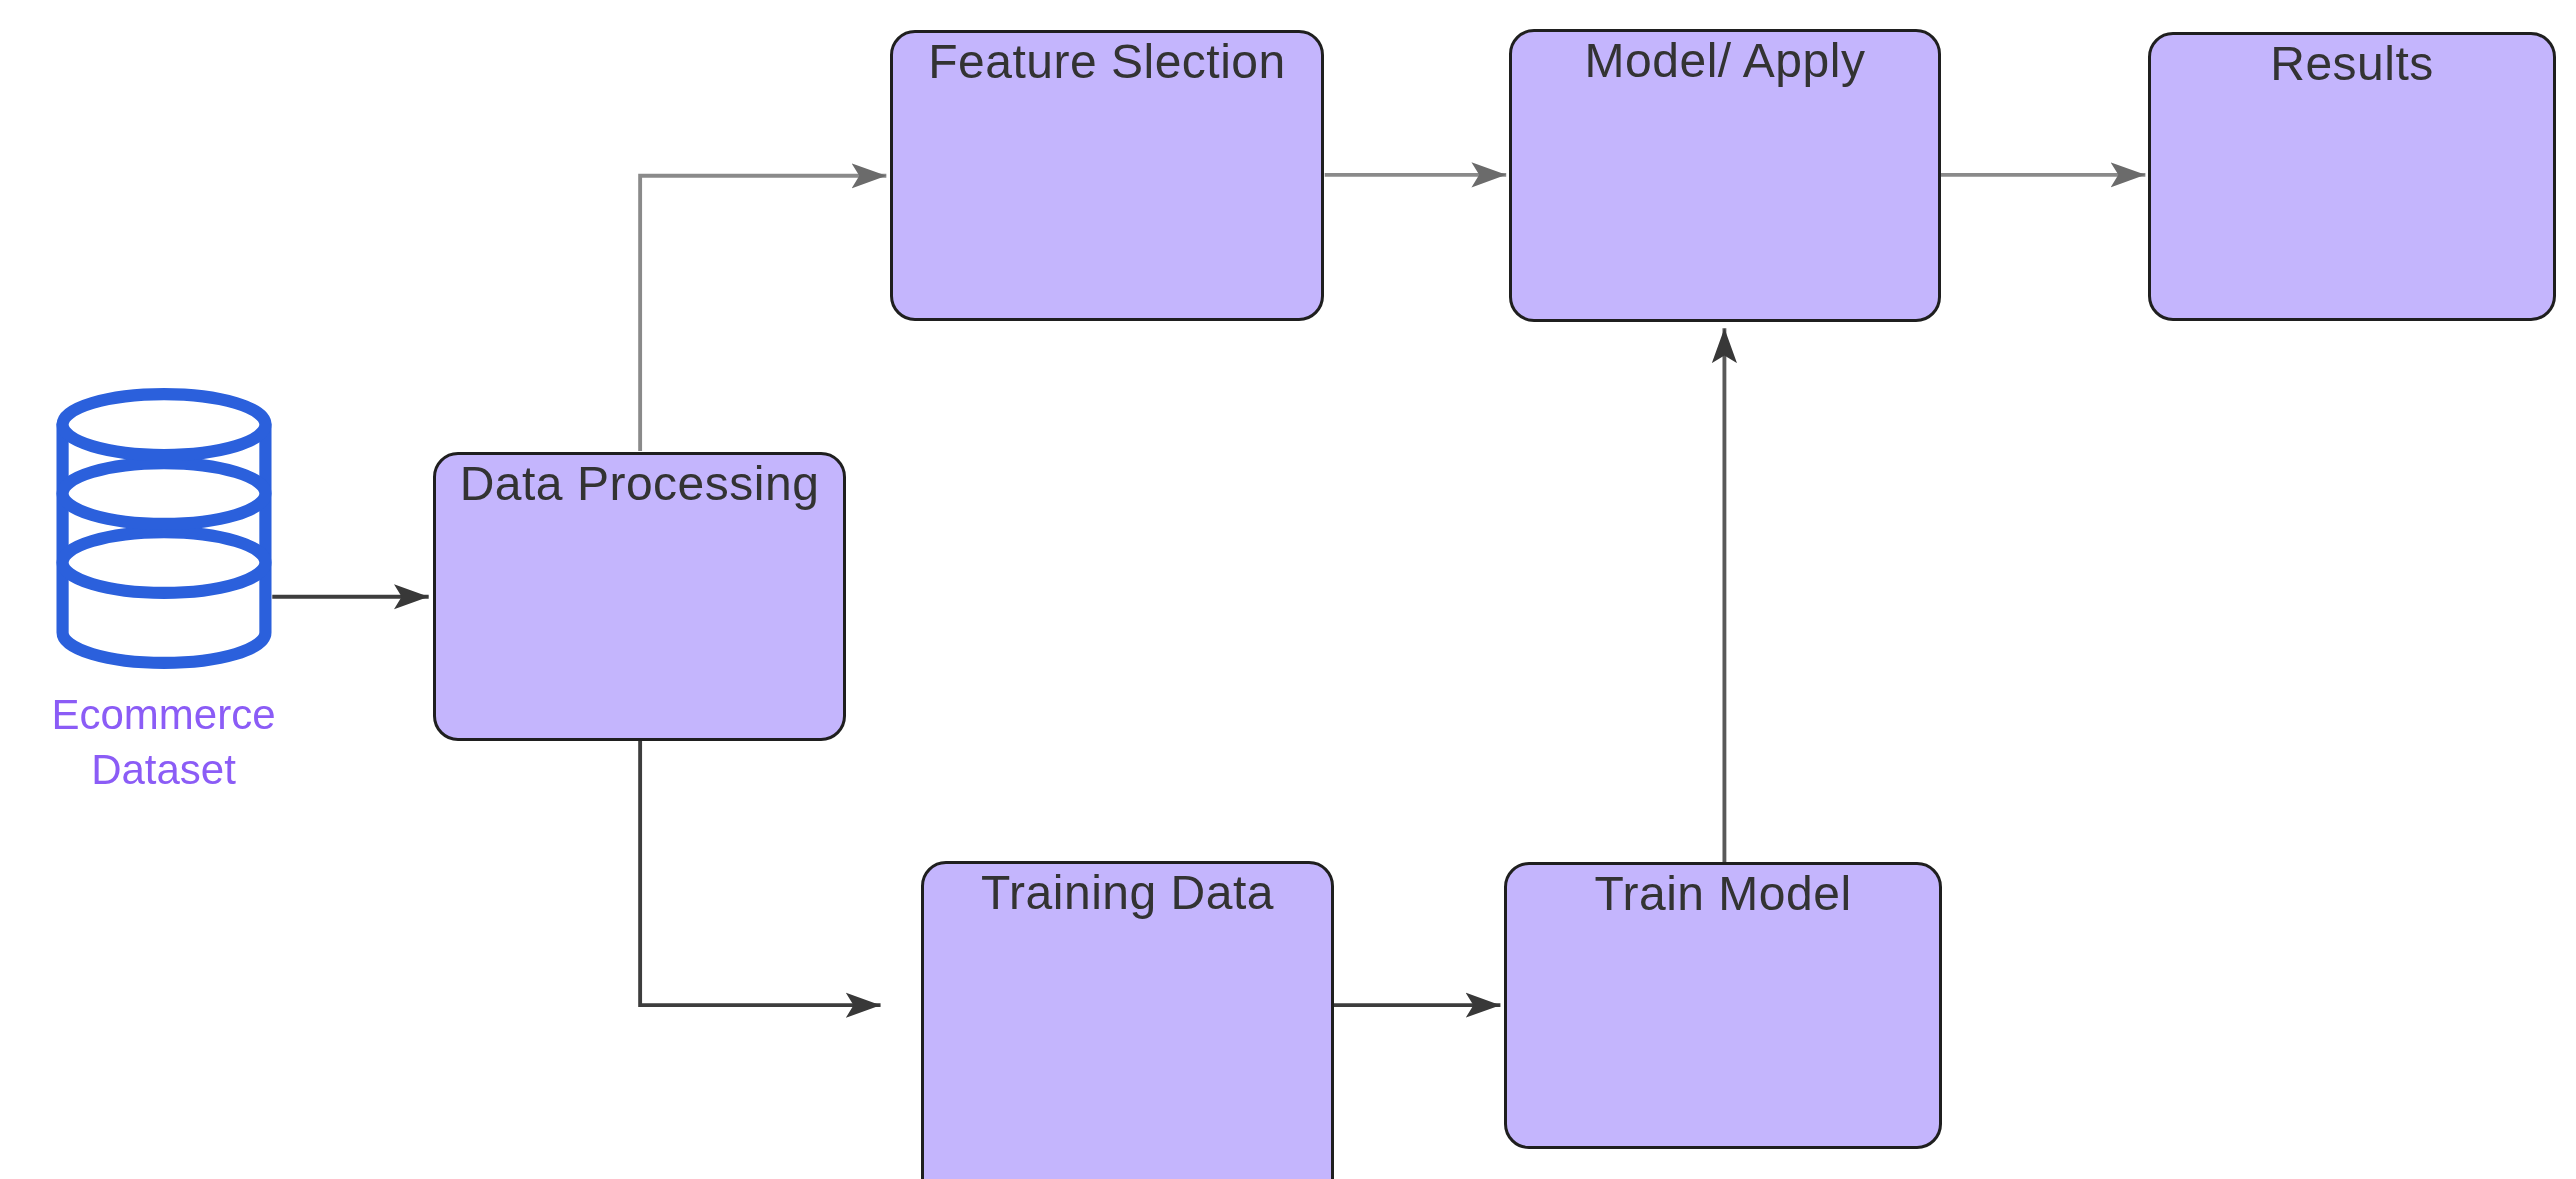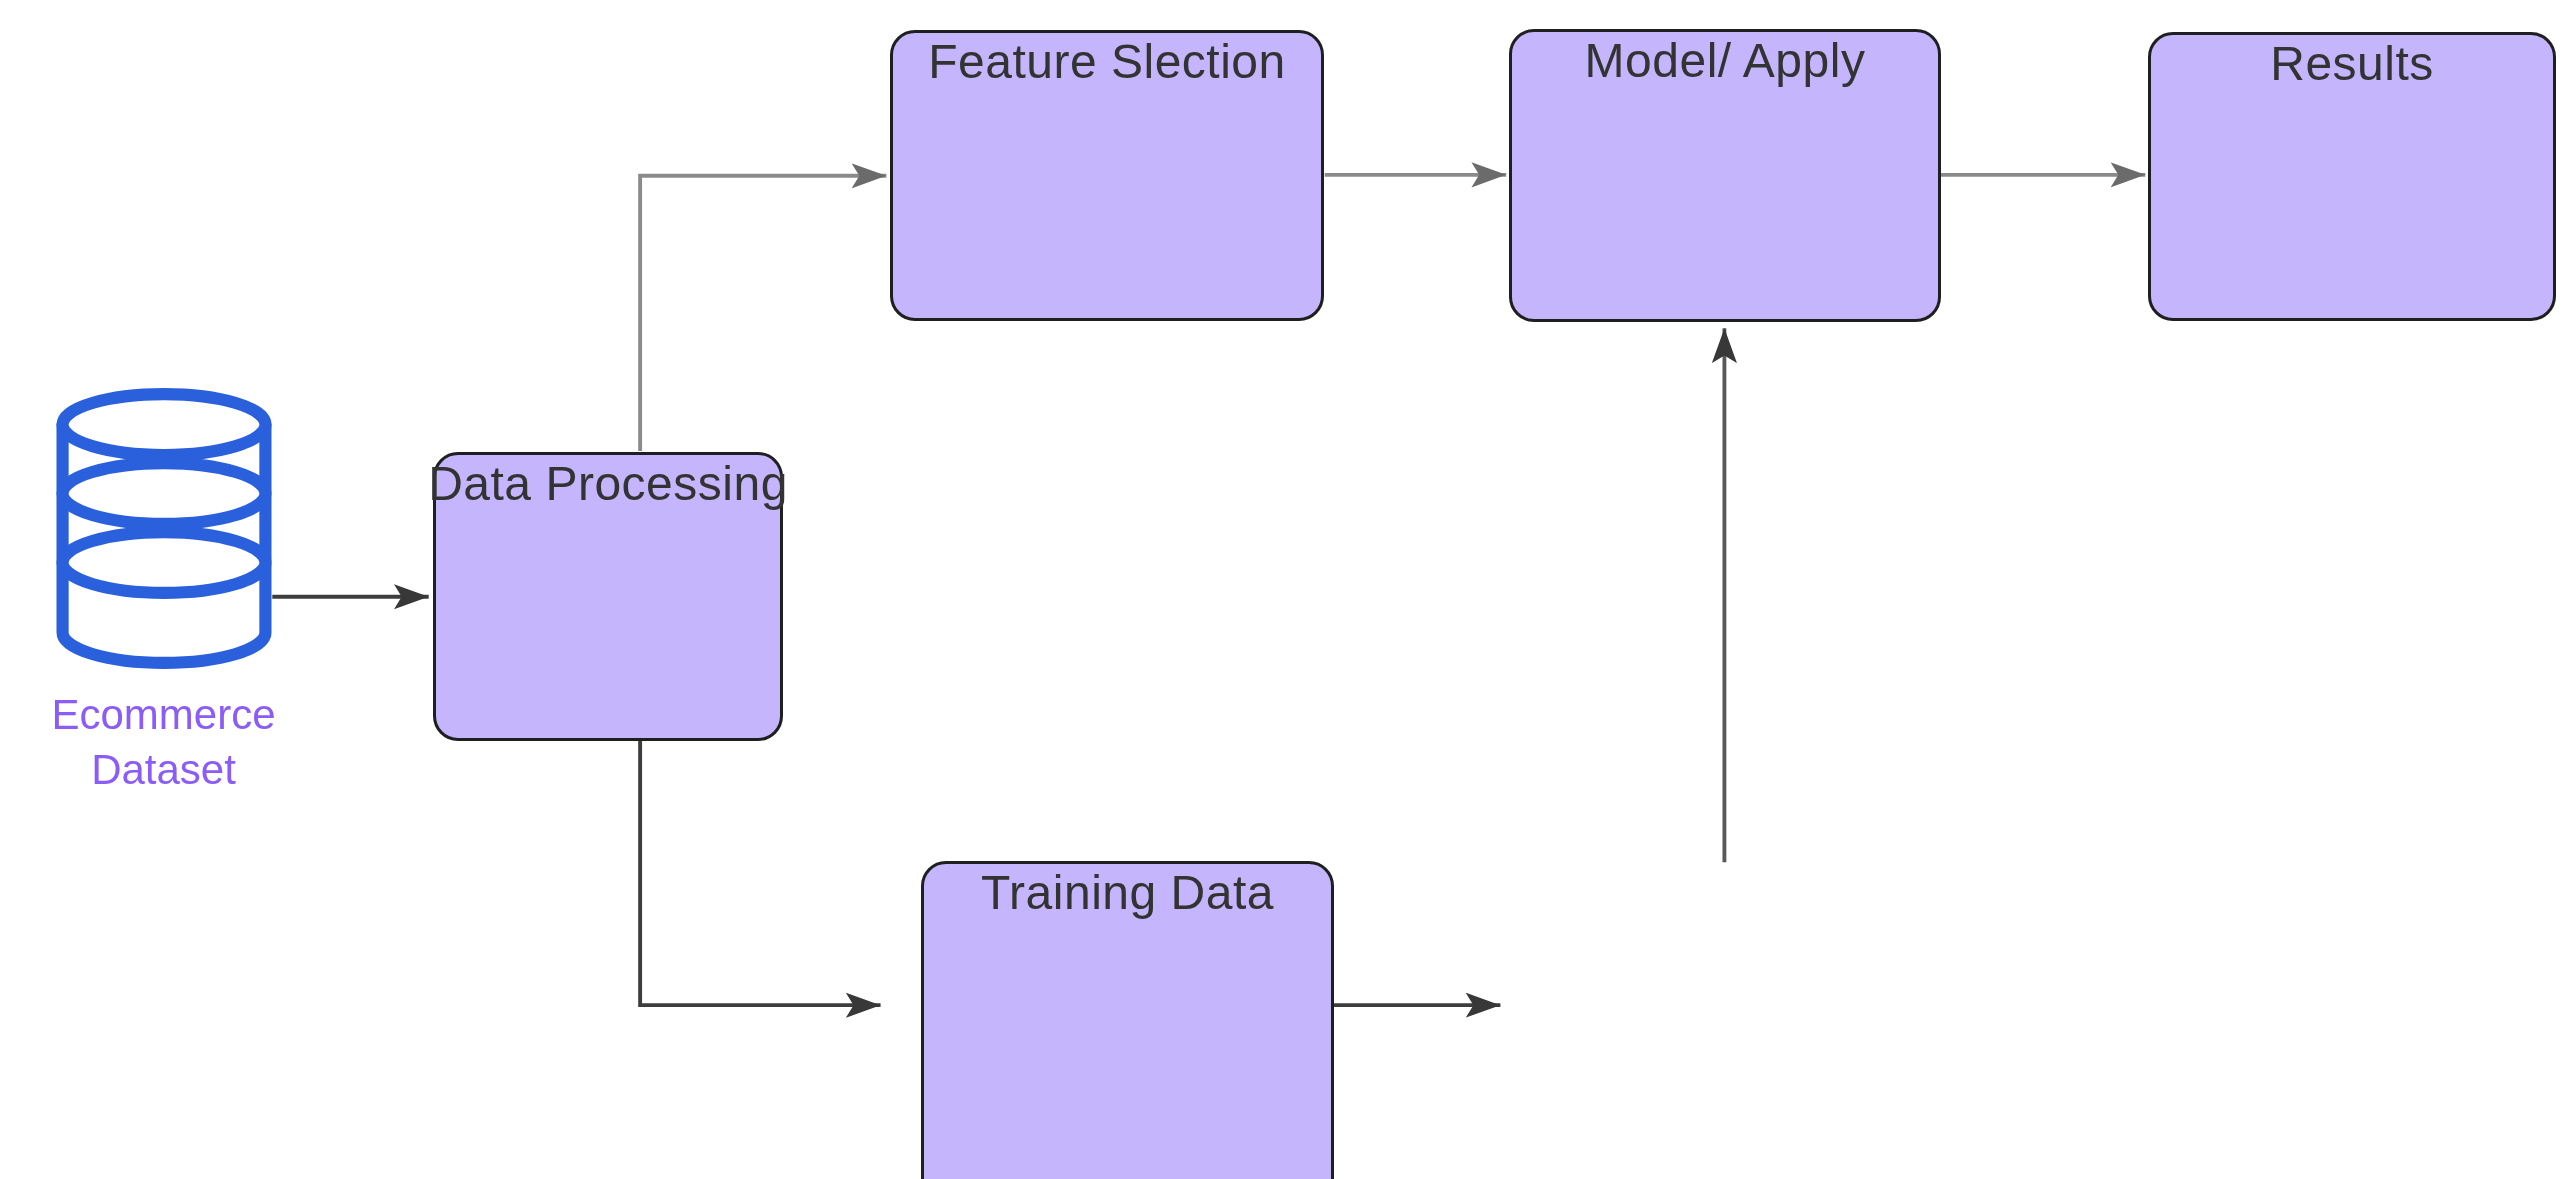--- a/index.html
+++ b/index.html
@@ -98,35 +98,38 @@
       <g stroke="#2b60dc" stroke-width="12" fill="#ffffff" stroke-linecap="round">
         <path d="M12.5 38 L12.5 243 A100 30 0 0 0 212.5 243 L212.5 38"></path>
         <ellipse cx="112.5" cy="174" rx="100" ry="30"></ellipse>
         <ellipse cx="112.5" cy="106" rx="100" ry="30"></ellipse>
         <ellipse cx="112.5" cy="38" rx="100" ry="30"></ellipse>
       </g>
     </svg>
     <div id="db-label">Ecommerce Dataset</div>
   </div>
 
-  <div class="node" style="left:433px; top:452px; width:350px; height:289px;">
+  <div class="node" style="left:433px; top:452px; width:413px; height:289px;">
     <span class="node-label">Data Processing</span>
   </div>
 
   <div class="node" style="left:890px; top:30px; width:434px; height:291px;">
     <span class="node-label">Feature Slection</span>
   </div>
 
   <div class="node" style="left:2148px; top:32px; width:408px; height:289px;">
     <span class="node-label">Results</span>
   </div>
 
   <div class="node" style="left:1509px; top:29px; width:432px; height:293px;">
     <span class="node-label">Model/ Apply</span>
   </div>
 
   <div class="node" style="left:885px; top:861px; width:413px; height:370px;margin-left:36px;">
     <span class="node-label">Training Data</span>
   </div>
 
+  <div class="node" style="left:1504px; top:862px; width:438px; height:287px;">
+    <span class="node-label">Train Model</span>
+  </div>
 
 </div>
 
 
 </body></html>

